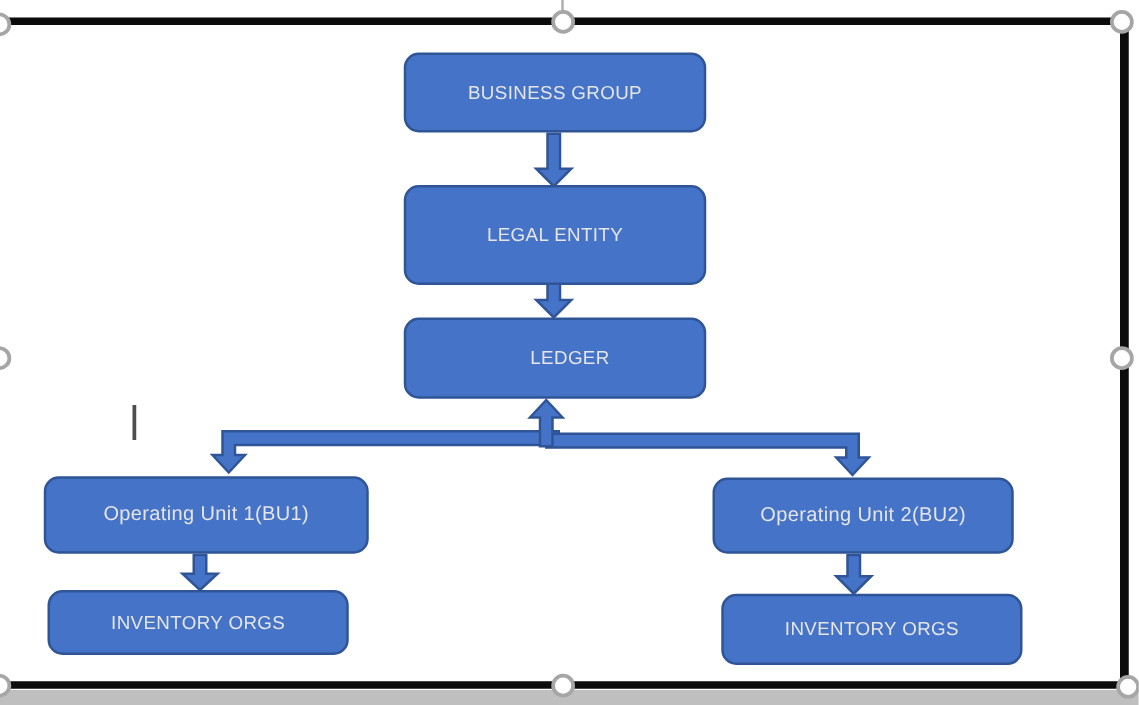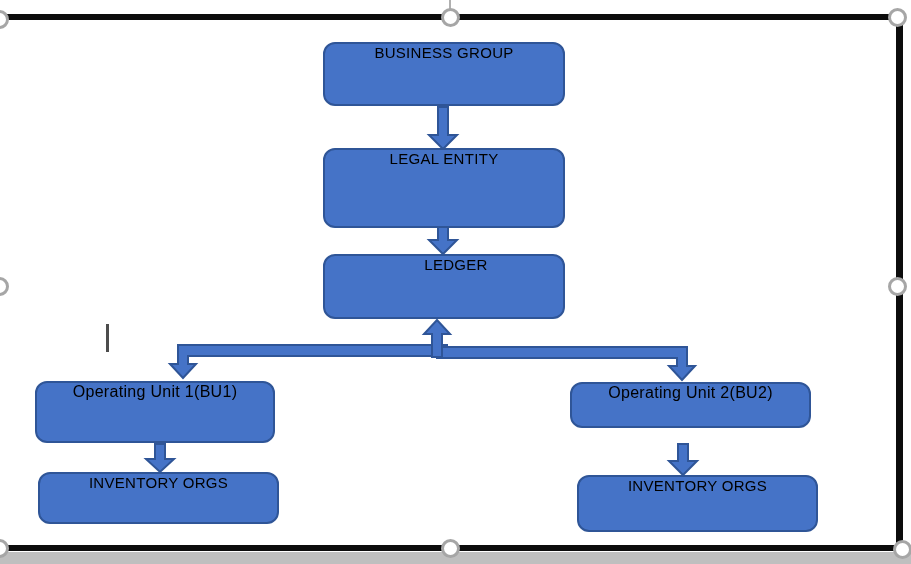--- a/index.html
+++ b/index.html
@@ -29,32 +29,32 @@
 
   
   .caret { position: absolute; left: 106px; top: 324px; width: 3px; height: 28px; background: #4d4d4d; z-index: 28; }
 
   
   .node {
     position: absolute;
     background: #4573c7;
     border: 2px solid #2f5597;
     border-radius: 12px;
-    color: #000000;
-    display: flex; justify-content: center;
+    color: #e5e5e5;
+    display: flex; align-items: center; justify-content: center;
     font-size: 15px; letter-spacing: 0.3px;
     box-sizing: border-box;
     z-index: 10;
   }
   .n-business-group { left: 323px; top: 42px;  width: 242px; height: 64px; }
   .n-legal-entity   { left: 323px; top: 148px; width: 242px; height: 80px; }
   .n-ledger         { left: 323px; top: 254px; width: 242px; height: 65px; padding-left: 24px; }
-  .n-ou1            { left: 35px;  top: 381px; width: 240px; height: 62px; font-size: 16px; }
+  .n-ou1            { left: 35px;  top: 381px; width: 260px; height: 62px; font-size: 16px; }
   .n-inv1           { left: 38px;  top: 472px; width: 241px; height: 52px; }
-  .n-ou2            { left: 570px; top: 382px; width: 241px; height: 46px; font-size: 16px; }
+  .n-ou2            { left: 570px; top: 382px; width: 241px; height: 61px; font-size: 16px; }
   .n-inv2           { left: 577px; top: 475px; width: 241px; height: 57px; }
 
   #connectors { position: absolute; left: 0; top: 0; width: 911px; height: 564px; z-index: 5; }
   #connectors path { fill: #4573c7; stroke: #2f5597; stroke-width: 2; }
 </style>
 </head>
 <body>
 
 <div id="stage">
 

